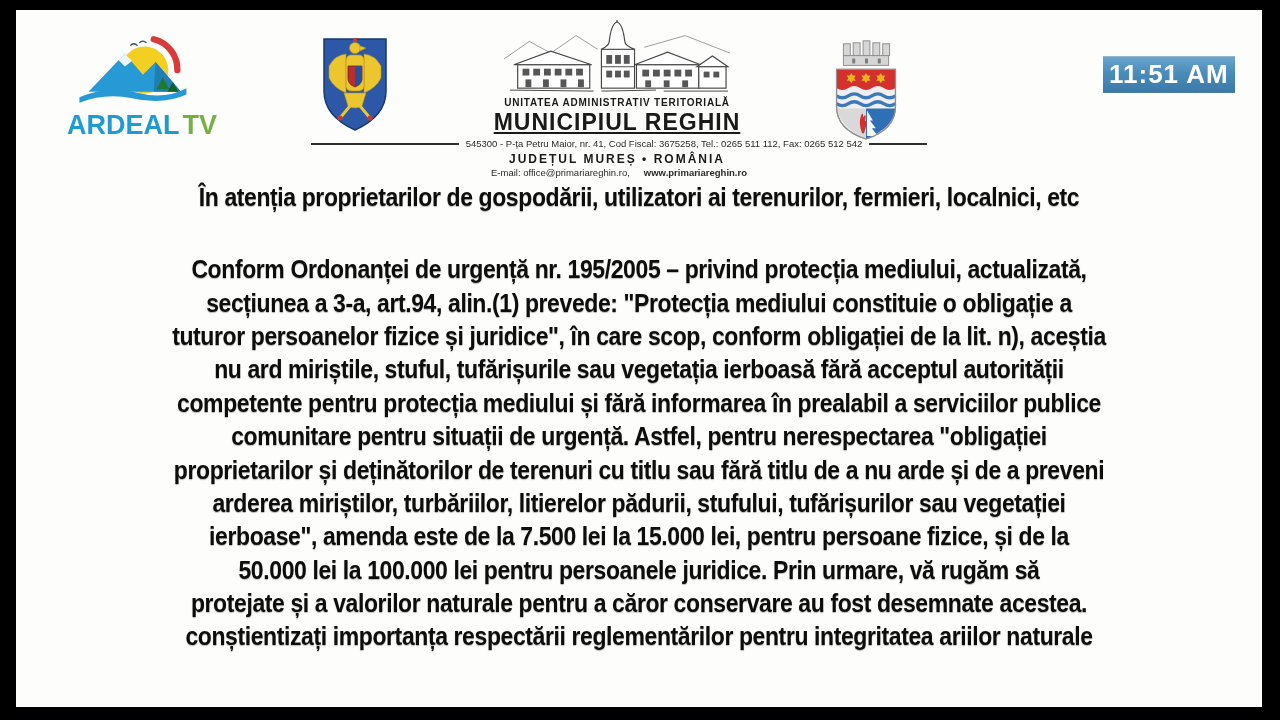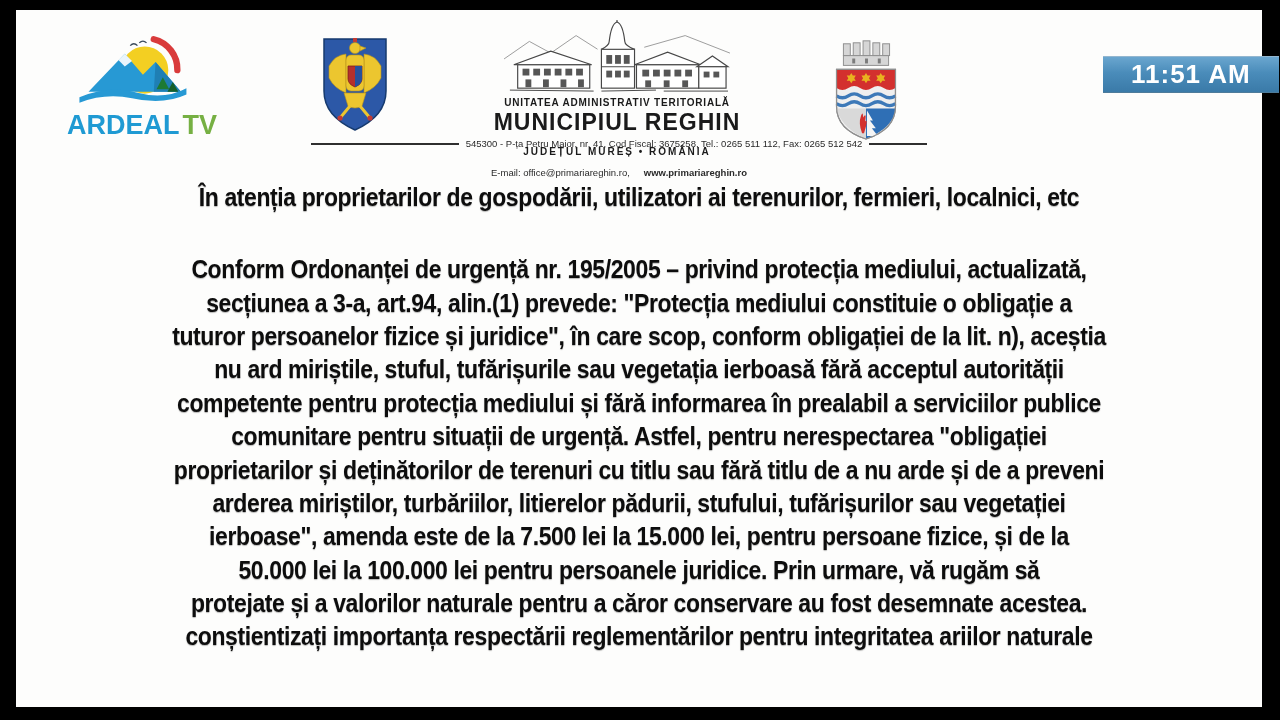--- a/index.html
+++ b/index.html
@@ -14,34 +14,34 @@
              transform:scaleY(1.05);}
   .lt-blue{color:#1f9ad3;}
   .lt-green{color:#76b043;margin-left:3px;}
 
   .coat-ro{position:absolute;left:306px;top:26px;}
   .coat-reghin{position:absolute;left:814px;top:22px;}
 
   .letterhead{position:absolute;left:436px;top:10px;width:330px;text-align:center;color:#1a1a1a;}
   .letterhead svg{display:block;margin:0 auto;}
   .lh-unit{font-size:10px;font-weight:bold;letter-spacing:0.8px;margin-top:3px;white-space:nowrap;}
-  .lh-muni{font-size:23px;font-weight:bold;letter-spacing:1px;margin-top:1px;white-space:nowrap;}
-  .lh-county{font-size:10px;font-weight:bold;letter-spacing:2px;margin-top:10px;white-space:nowrap;}
+  .lh-muni{font-size:23px;font-weight:bold;letter-spacing:1px;margin-top:1px;white-space:nowrap;text-decoration:underline;}
+  .lh-county{font-size:12px;font-weight:bold;letter-spacing:2px;margin-top:16px;white-space:nowrap;}
 
   .addr-row{position:absolute;left:258px;top:128px;width:690px;display:flex;align-items:center;
             justify-content:center;}
   .rule{height:2px;background:#2f2f2f;}
   .rule-l{width:148px;margin-right:7px;}
   .rule-r{width:58px;margin-left:7px;}
   .addr-text{font-size:9.5px;color:#2a2a2a;white-space:nowrap;}
   .email-row{position:absolute;left:258px;top:157px;width:690px;text-align:center;font-size:9.5px;
              color:#2a2a2a;white-space:nowrap;}
   .email-row b{margin-left:14px;}
 
-  .time-badge{position:absolute;left:1087px;top:46px;height:35px;padding:0 28px;
+  .time-badge{position:absolute;left:1087px;top:46px;height:35px;padding:0 6px;
               display:flex;align-items:center;justify-content:center;
               background:linear-gradient(180deg,#6aa6cf 0%,#4a8cba 45%,#3a7aa8 100%);
               border-top:1px solid rgba(255,255,255,.45);border-bottom:1px solid rgba(0,0,0,.25);
               color:#fff;font-weight:bold;font-size:26px;letter-spacing:1px;white-space:nowrap;}
 
   
   .heading{position:absolute;left:0;top:171px;width:100%;height:33px;display:flex;
            align-items:center;justify-content:center;}
   .nbody{position:absolute;left:0;top:243px;width:100%;}
   .bline{height:33.4px;display:flex;align-items:center;justify-content:center;}

